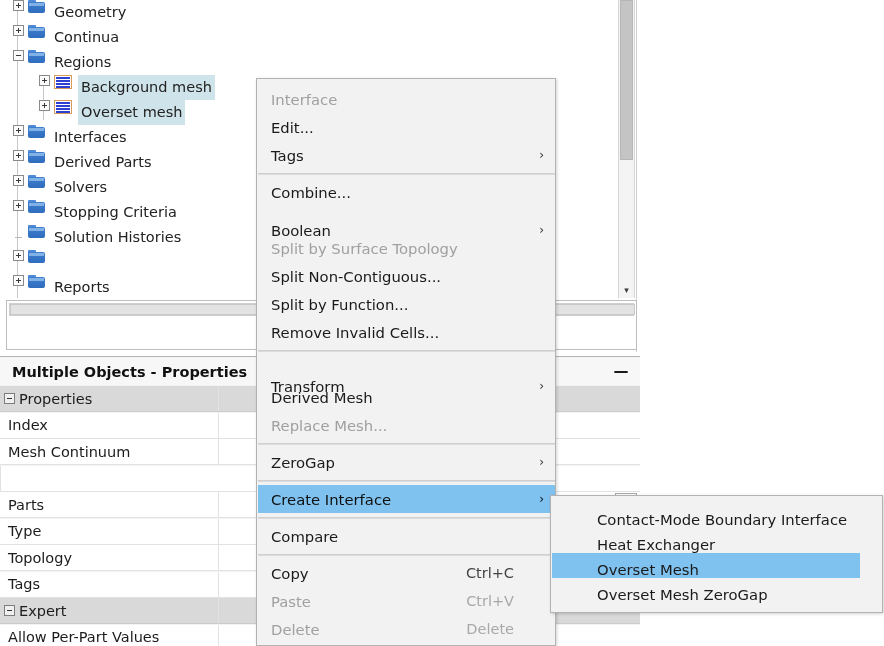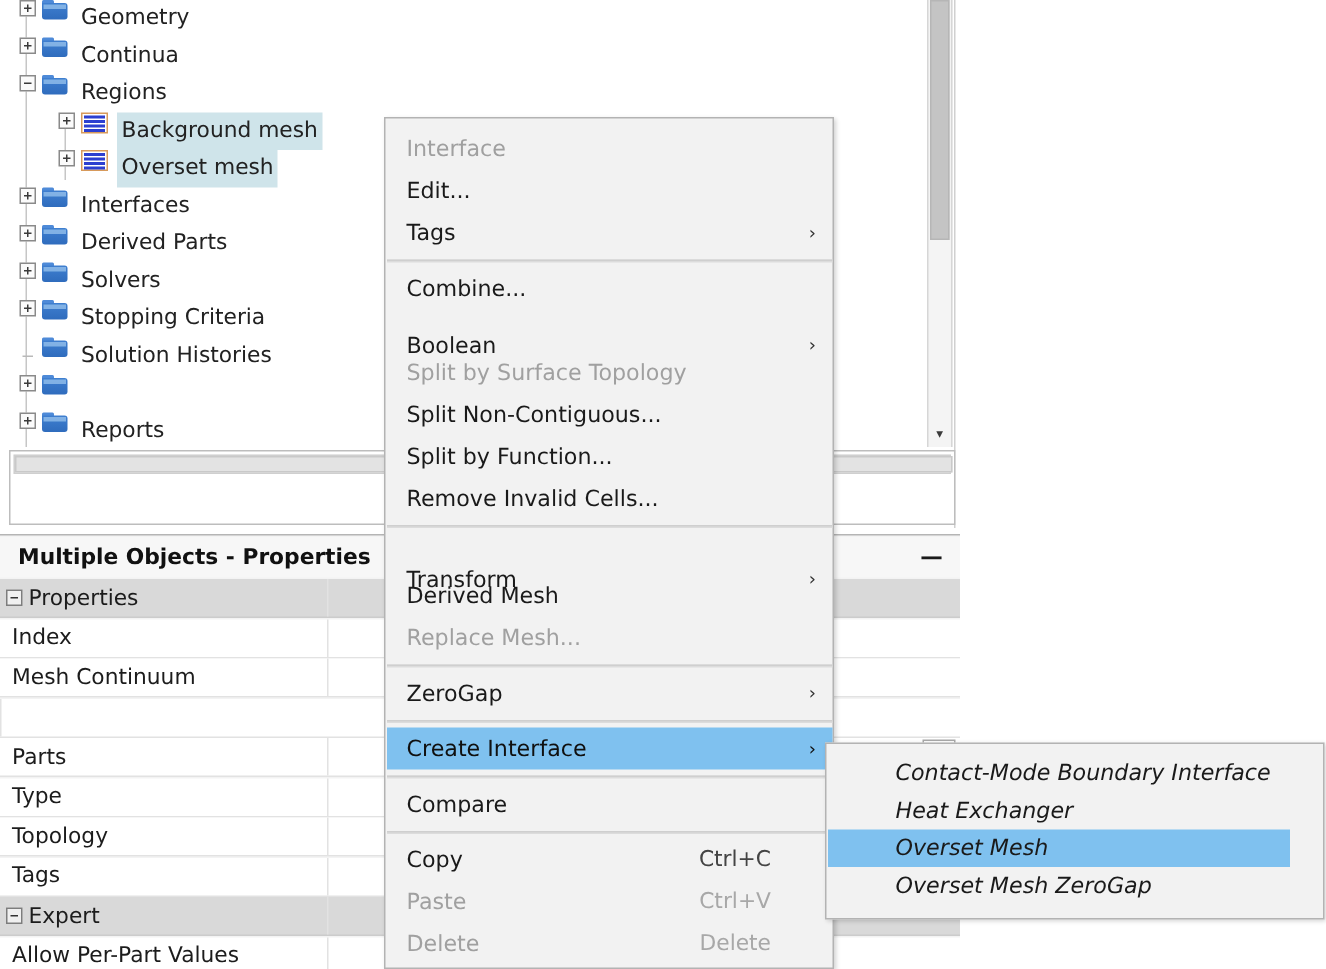--- a/index.html
+++ b/index.html
@@ -186,23 +186,22 @@
 
   
   #sub-menu{
     left:550px;top:495px;width:333px;height:118px;
     background:#f2f2f2;border:1px solid #b3b3b3;box-sizing:border-box;
     box-shadow:1px 1px 3px rgba(0,0,0,.18);
     overflow:hidden;
   }
   .smi{
     position:absolute;left:1px;width:308px;height:25px;
-    display:flex;align-items:center;font-size:14.8px;color:#1a1a1a;
-    box-sizing:border-box;
-    font-style:italic;
+    display:flex;align-items:flex-end;font-size:14.8px;color:#1a1a1a;
+    box-sizing:border-box;
   }
   .smi .lbl{padding-left:45px;white-space:nowrap;}
   .smi.hl{background:#7fc1ef;}
 </style>
 </head>
 <body>
 
 <div class="abs" id="tree-panel">
   <div class="abs guide" style="left:17px;top:0px;height:298px;"></div>
   <div class="abs guide" style="left:43px;top:78px;height:42px;"></div>

